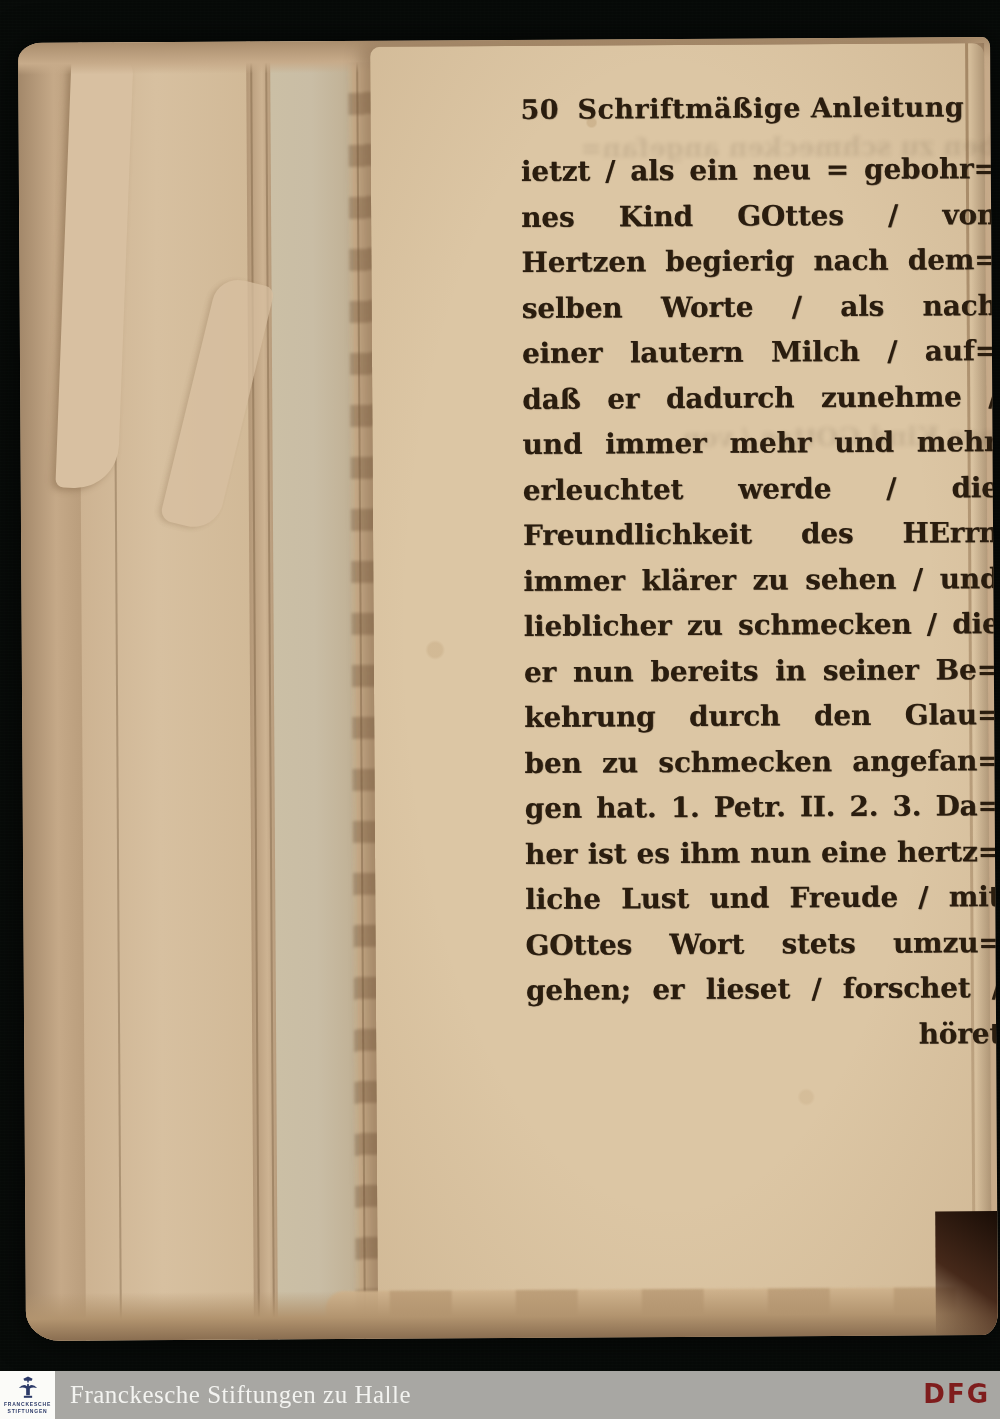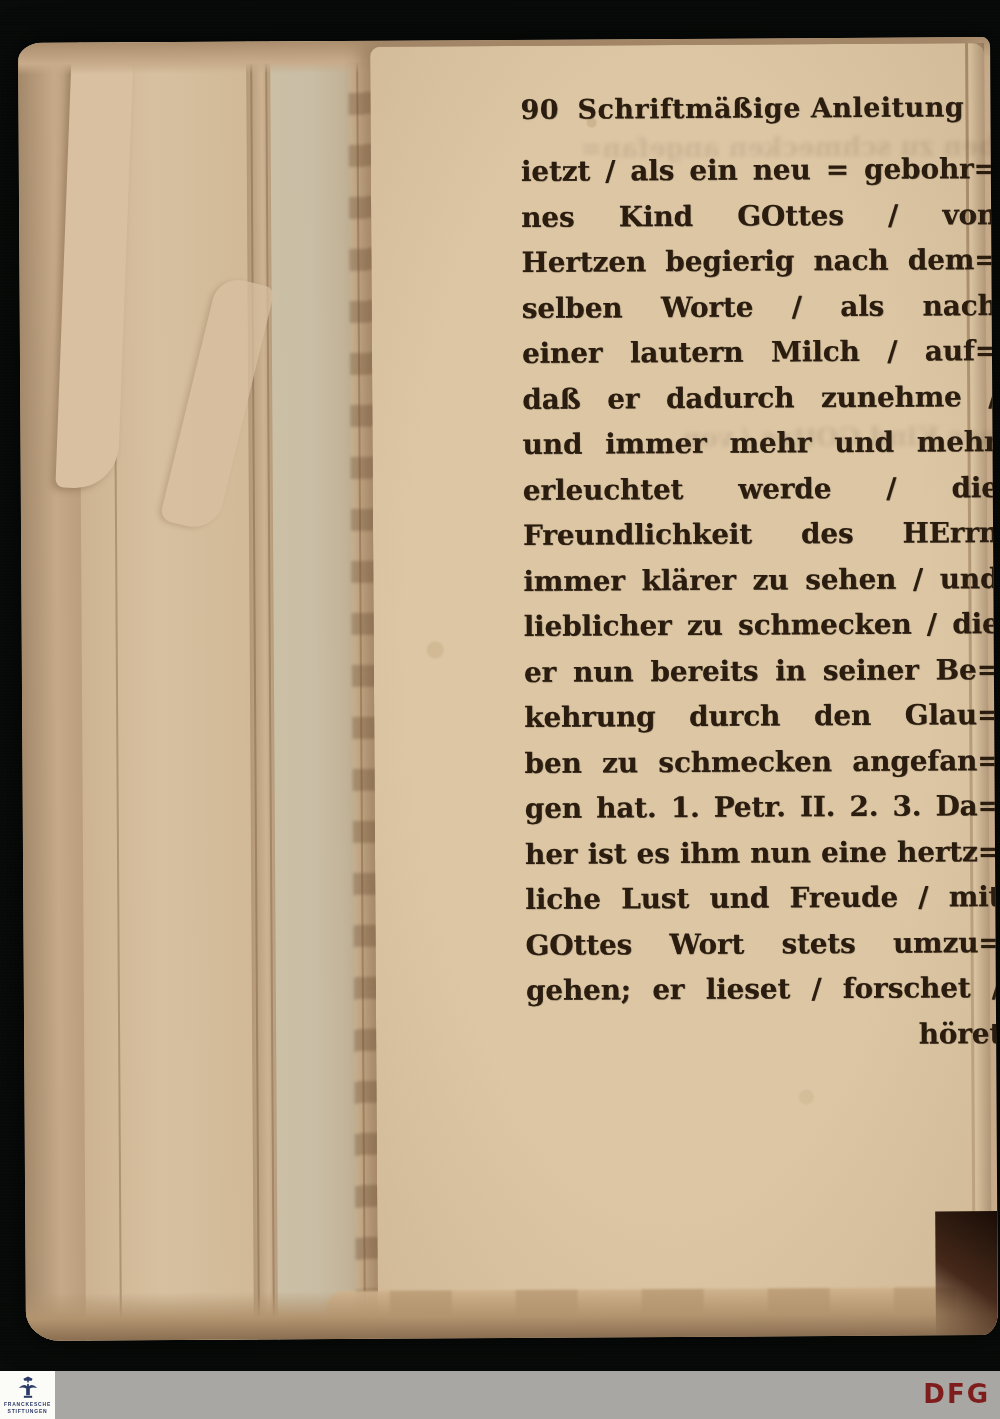--- a/index.html
+++ b/index.html
@@ -159,21 +159,21 @@
 
   <div class="page">
     <div class="fold-line"></div>
     <div class="right-shade"></div>
 
     <div class="text-block">
       <div class="ghost ghost1">ben zu schmecken angefan=</div>
       <div class="ghost ghost2">nes Kind GOttes / von</div>
 
       <div class="header-row">
-        <span class="page-num">90</span>
+        <span class="page-num">50</span>
         <span class="running-title">Schriftmäßige Anleitung</span>
       </div>
 
       <div class="body-lines">
         <div class="body-line">ietzt / als ein neu = gebohr=</div>
         <div class="body-line">nes Kind GOttes / von</div>
         <div class="body-line">Hertzen begierig nach dem=</div>
         <div class="body-line">selben Worte / als nach</div>
         <div class="body-line">einer lautern Milch / auf=</div>
         <div class="body-line">daß er dadurch zunehme /</div>
@@ -204,14 +204,15 @@
   <div class="logo-box">
     <svg viewBox="0 0 24 26" xmlns="http://www.w3.org/2000/svg" fill="#2c3a68">
       <path d="M7 3 L12 0.5 L17 3 L16 5 L8 5 Z"></path>
       <rect x="11.2" y="4" width="1.6" height="3"></rect>
       <path d="M2 13 Q7 7.5 11 11 L11 9 Q12 7.5 13 9 L13 11 Q17 7.5 22 13 Q17 11.5 14 13.5 L14 21 L10 21 L10 13.5 Q7 11.5 2 13 Z"></path>
       <rect x="7.5" y="21.5" width="9" height="2.2"></rect>
     </svg>
     <div class="logo-caption">FRANCKESCHE</div>
     <div class="logo-caption">STIFTUNGEN</div>
   </div>
+  <div class="bar-title">Franckesche Stiftungen zu Halle</div>
   <div class="dfg">DFG</div>
 </div>
 
 </body></html>

